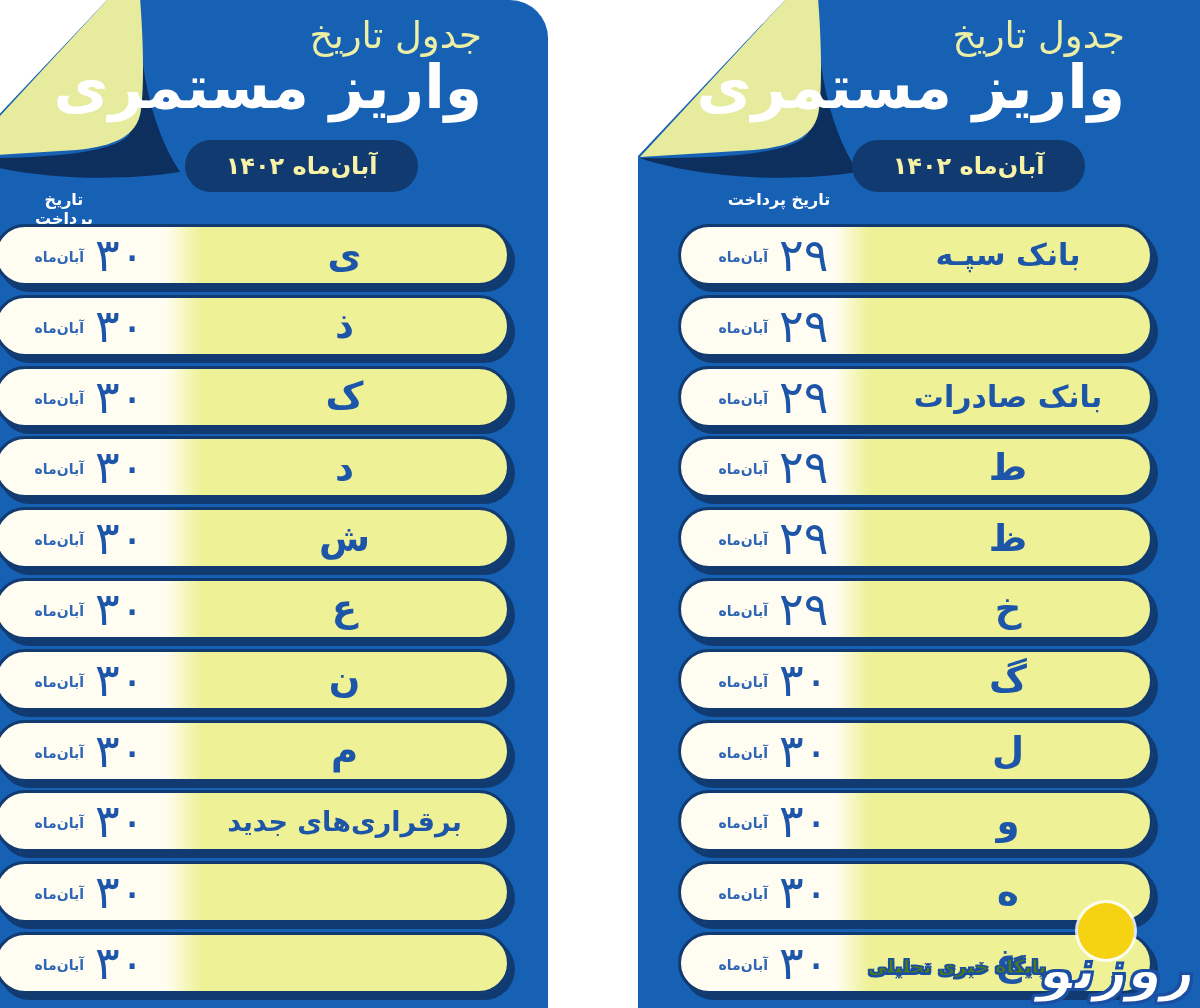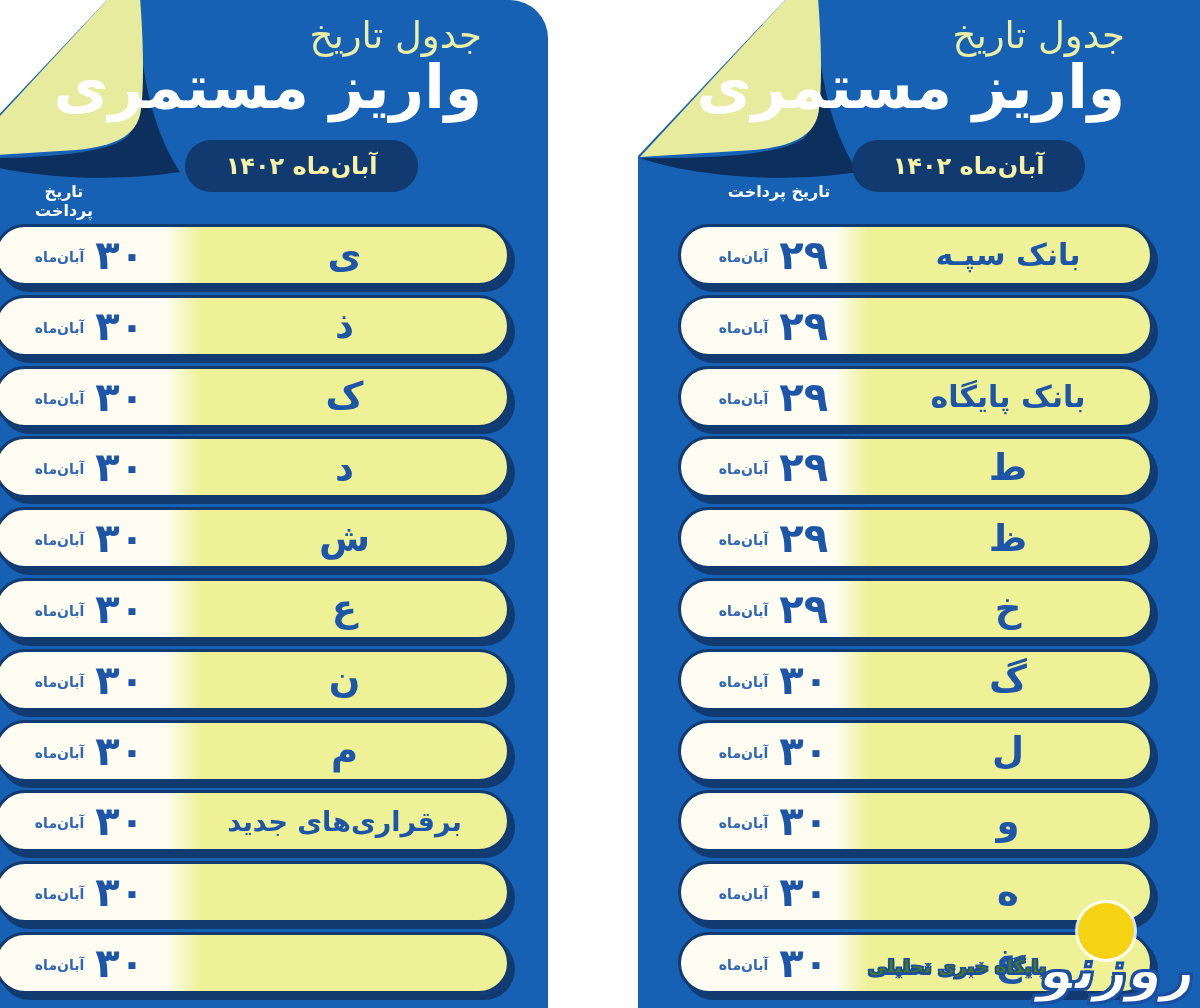--- a/index.html
+++ b/index.html
@@ -21,37 +21,37 @@
   .panel.right .panel-title{right:75px;}
   .title-l1{display:block;font-size:37px;font-weight:normal;color:var(--title-yellow,#ecefa4);line-height:48px;}
   .title-l2{display:block;font-size:60px;font-weight:bold;color:#ffffff;line-height:54px;}
 
   .month-badge{position:absolute;top:140px;height:52px;border-radius:26px;
     background:var(--navy,#113a70);color:var(--badge-text,#f7f2a5);
     font-weight:bold;font-size:24px;display:flex;align-items:center;justify-content:center;direction:rtl;}
   .panel.left  .month-badge{left:185px;width:233px;}
   .panel.right .month-badge{left:214px;width:233px;}
 
-  .col-label{position:absolute;top:182px;color:#fff;font-weight:bold;font-size:16px;
+  .col-label{position:absolute;top:190px;color:#fff;font-weight:bold;font-size:16px;
     text-align:center;direction:rtl;}
   .panel.left  .col-label{left:14px;width:100px;}
   .panel.right .col-label{left:81px;width:120px;}
 
   .rows{position:absolute;top:224px;display:flex;flex-direction:column;row-gap:8.8px;}
   .panel.left  .rows{left:-6px;width:516px;}
   .panel.right .rows{left:40px;width:475px;}
 
   .row{box-sizing:border-box;height:62px;border-radius:31px;direction:ltr;
     border:3px solid var(--navy,#113a70);
     box-shadow:5px 6px 0 var(--navy,#113a70);
     background:linear-gradient(90deg,var(--cream,#fffdf1) 0%,var(--cream,#fffdf1) 33%,
                var(--row-yellow,#eef196) 40%,var(--row-yellow,#eef196) 100%);
     display:flex;overflow:hidden;}
   .date-cell{width:185px;display:flex;align-items:center;justify-content:center;gap:11px;direction:rtl;}
-  .num{font-size:40px;font-weight:bold;color:var(--text-blue,#1d55a9);line-height:1;}
+  .num{font-size:46px;font-weight:normal;color:var(--text-blue,#1d55a9);line-height:1;}
   .mon{font-size:14px;font-weight:bold;color:#2f66b5;padding-top:4px;}
   .name-cell{flex:1;display:flex;align-items:center;justify-content:center;direction:rtl;}
   .name{font-weight:bold;color:var(--text-blue,#1d55a9);line-height:1;}
   .name.lg{font-size:37px;}
   .name.md{font-size:30px;}
   .name.sm{font-size:27px;}
 
   .watermark{position:absolute;right:0;bottom:0;width:340px;height:110px;z-index:6;}
   .wm-circle{position:absolute;left:218px;top:5px;width:56px;height:56px;border-radius:50%;
     background:var(--logo-yellow,#f5d313);box-shadow:0 0 0 3px rgba(255,255,255,.85);}
@@ -206,21 +206,21 @@
       <span class="num">۲۹</span>
       <span class="mon">آبان‌ماه</span>
     </div>
   </div>
         <div class="row">
     <div class="date-cell">
       <span class="num">۲۹</span>
       <span class="mon">آبان‌ماه</span>
     </div>
     <div class="name-cell">
-      <span class="name md">بانک پایگاه</span>
+      <span class="name md">بانک صادرات</span>
     </div>
   </div>
         <div class="row">
     <div class="date-cell">
       <span class="num">۲۹</span>
       <span class="mon">آبان‌ماه</span>
     </div>
     <div class="name-cell">
       <span class="name lg">ط</span>
     </div>

